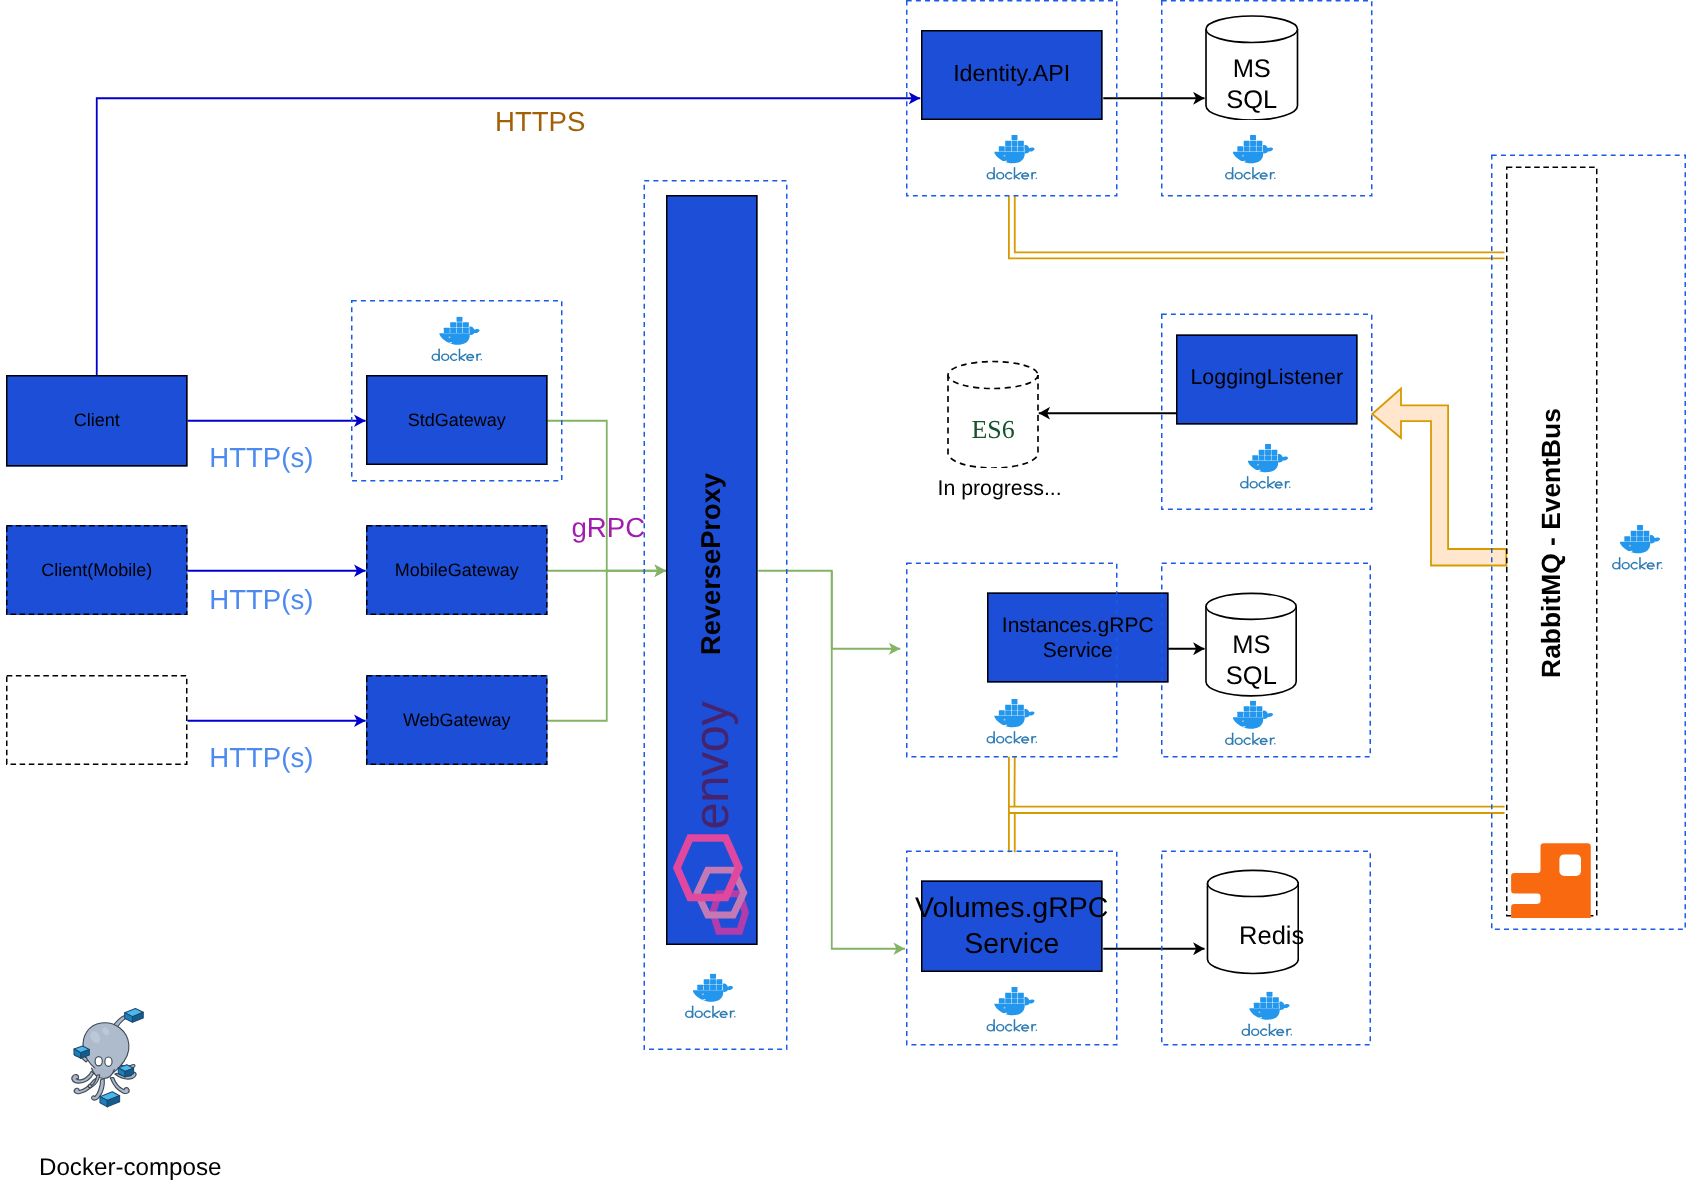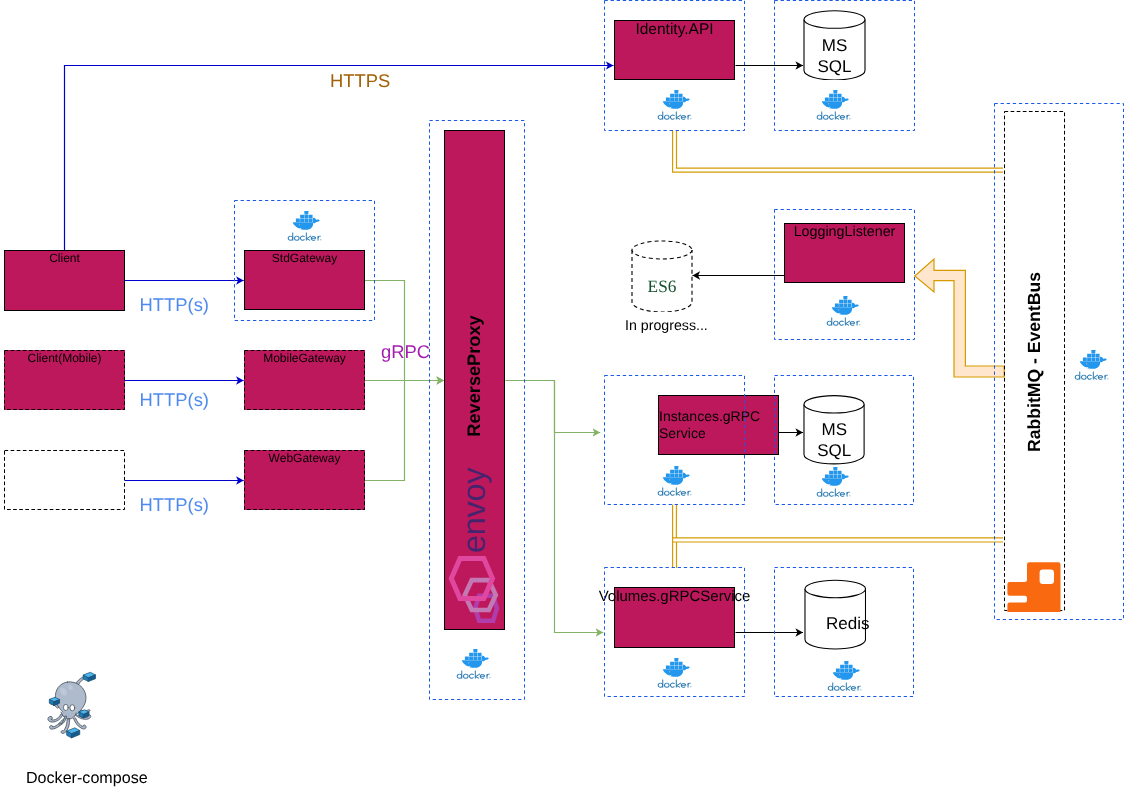--- a/index.html
+++ b/index.html
@@ -1,22 +1,22 @@
 <!DOCTYPE html>
 <html><head>
 <meta charset="utf-8">
 <title>Architecture diagram</title>
 <style>
   html,body{margin:0;padding:0;background:#ffffff;}
   body{width:1125px;height:791px;position:relative;overflow:hidden;
        font-family:"Liberation Sans",sans-serif;color:#000;
        -webkit-font-smoothing:antialiased;text-rendering:geometricPrecision;}
   .canvas{position:absolute;left:0;top:0;width:1125px;height:791px;}
-  .node{position:absolute;box-sizing:border-box;display:flex;align-items:flex-start;
-        justify-content:center;text-align:center;line-height:1.22;background:#be185d;}
+  .node{position:absolute;box-sizing:border-box;display:flex;align-items:center;
+        justify-content:center;text-align:center;line-height:1.22;background:#1d4ed8;}
   .solid{border:1px solid #000;}
   .dashblk{border:1px solid transparent;}
   .grpk{position:absolute;box-sizing:border-box;background:transparent;}
   .lbl{position:absolute;white-space:nowrap;}
   .cyl{position:absolute;}
   svg.ov{position:absolute;left:0;top:0;width:1125px;height:791px;overflow:visible;pointer-events:none;}
   .dk{position:absolute;width:35px;height:30px;}
 </style>
 </head>
 <body>
@@ -129,21 +129,21 @@
   <div class="node solid" style="left:614px;top:20px;width:121px;height:60px;font-size:15.5px;">
     <span>Identity.API</span>
   </div>
   <div class="node solid" style="left:784px;top:223px;width:121px;height:60px;font-size:14.3px;">
     <span>LoggingListener</span>
   </div>
   <div class="node solid" style="left:614px;top:395px;width:121px;height:60px;font-size:14px;flex-direction:column;margin-left:44px;">
     <span>Instances.gRPC</span>
     <span>Service</span>
   </div>
-  <div class="node solid" style="left:614px;top:587px;width:121px;height:61px;font-size:15px;">
+  <div class="node solid" style="left:614px;top:587px;width:121px;height:61px;font-size:19px;flex-direction:column;">
     <span>Volumes.gRPC</span>
     <span>Service</span>
   </div>
 
   <div class="lbl" style="left:904px;top:361.5px;width:261px;transform:translateY(-50%) rotate(-90deg);text-align:center;font-size:17.6px;font-weight:bold;">RabbitMQ - EventBus</div>
 
   <svg class="ov" viewBox="0 0 1125 791">
     <rect x="234.5" y="200.5" width="140.0" height="120.0" fill="none" stroke="#1a5ae8" stroke-width="1" stroke-dasharray="3.3 2.8"></rect>
     <rect x="429.5" y="120.5" width="95.0" height="579.0" fill="none" stroke="#1a5ae8" stroke-width="1" stroke-dasharray="3.3 2.8"></rect>
     <rect x="604.5" y="0.5" width="140.0" height="130.0" fill="none" stroke="#1a5ae8" stroke-width="1" stroke-dasharray="3.3 2.8"></rect>

